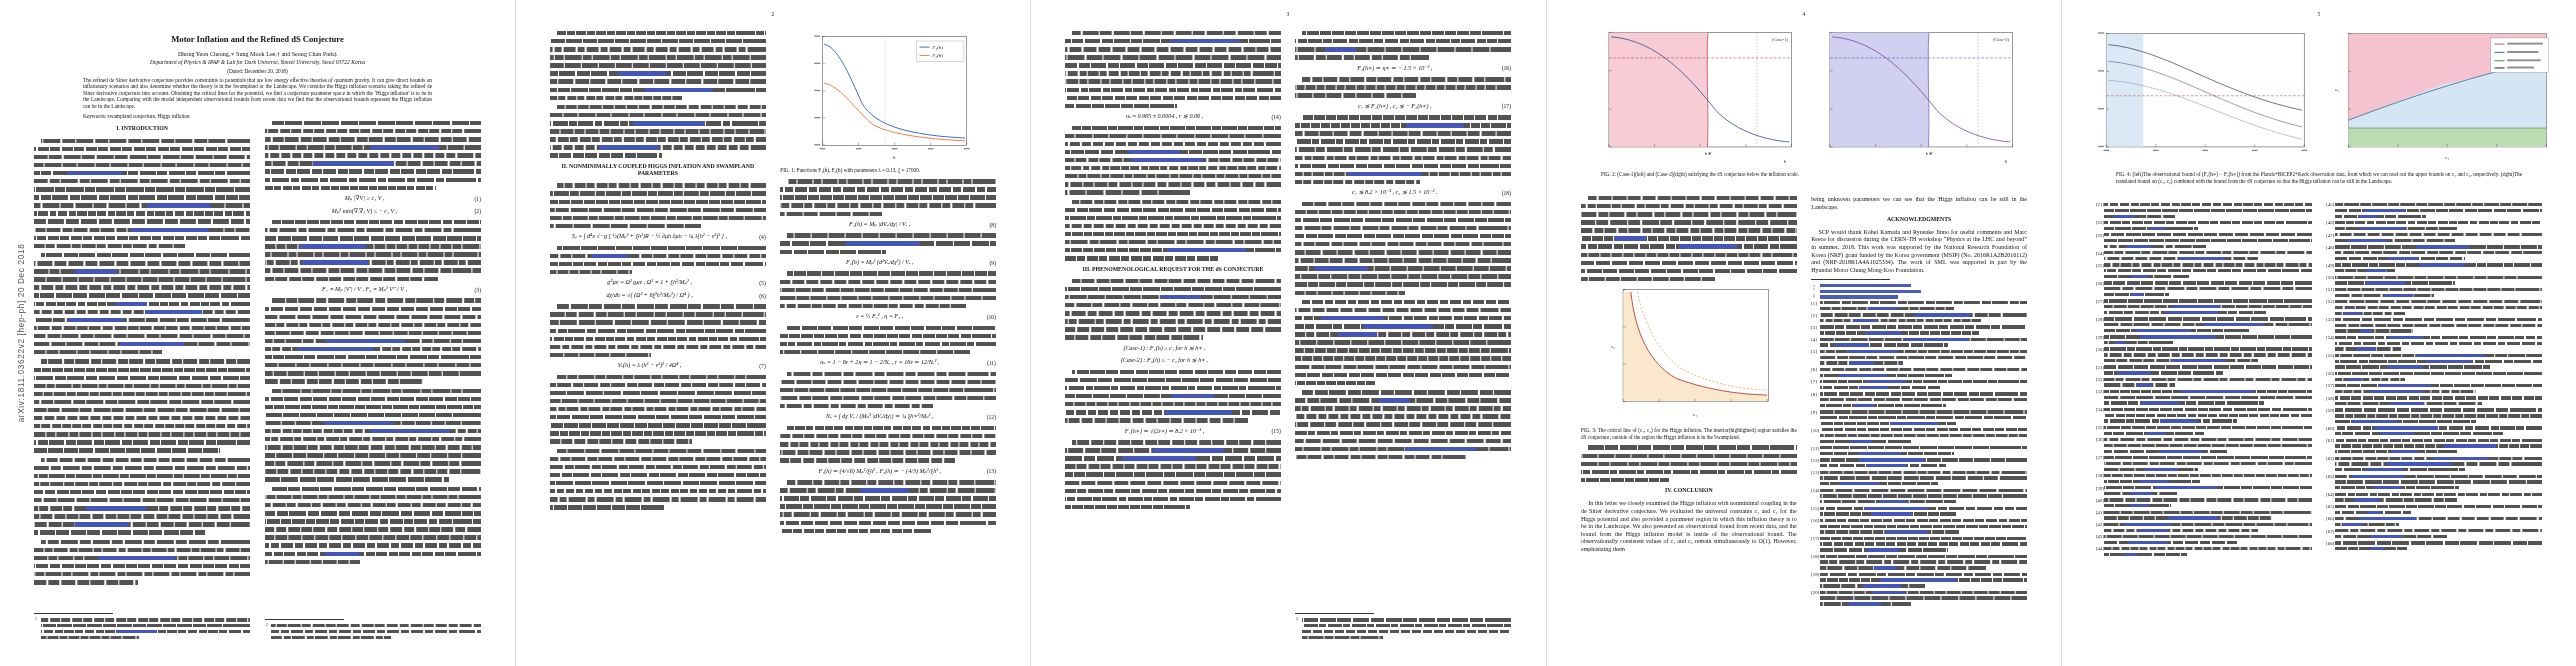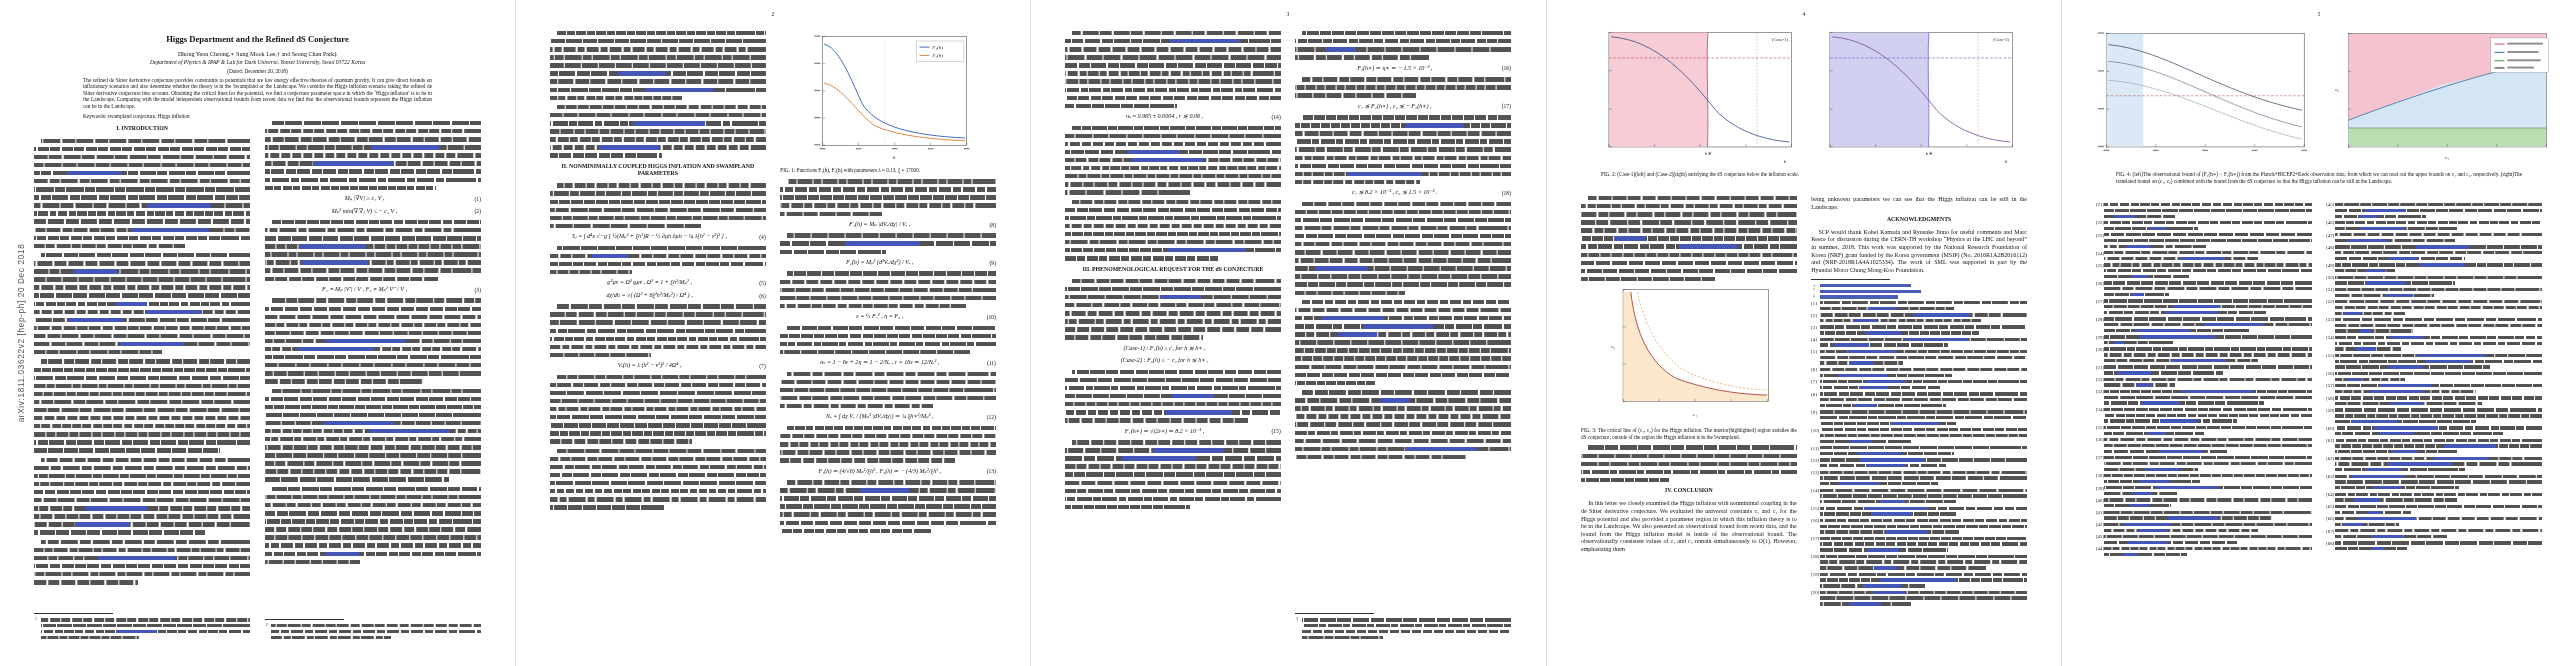--- a/index.html
+++ b/index.html
@@ -70,21 +70,21 @@
 </style>
 </head>
 <body>
 
 <div class="doc">
 
   <div class="page" style="left:0">
     <div class="stamp">arXiv:1811.03622v2  [hep-ph]  20 Dec 2018</div>
 
     <div class="head">
-      <div class="title">Higgs Department and the Refined dS Conjecture</div>
+      <div class="title">Motor Inflation and the Refined dS Conjecture</div>
       <div class="authors">Dhong Yeon Cheong,∗ Sung Mook Lee,† and Seong Chan Park‡</div>
       <div class="affil">Department of Physics &amp; IPAP &amp; Lab for Dark Universe, Yonsei University, Seoul 03722 Korea</div>
       <div class="date">(Dated: December 20, 2018)</div>
     </div>
 
     <div class="abswrap">
       <div class="abstract">The refined de Sitter derivative conjecture provides constraints to potentials that are low energy effective theories of quantum gravity. It can give direct bounds on inflationary scenarios and also determine whether the theory is in the Swampland or the Landscape. We consider the Higgs inflation scenario taking the refined de Sitter derivative conjecture into account. Obtaining the critical lines for the potential, we find a conjecture parameter space in which the ‘Higgs inflation’ is to be in the Landscape. Comparing with the model independent observational bounds from recent data we find that the observational bounds represent the Higgs inflation can be in the Landscape.</div>
       <div class="keywords">Keywords: swampland conjecture, Higgs inflation</div>
     </div>
 

